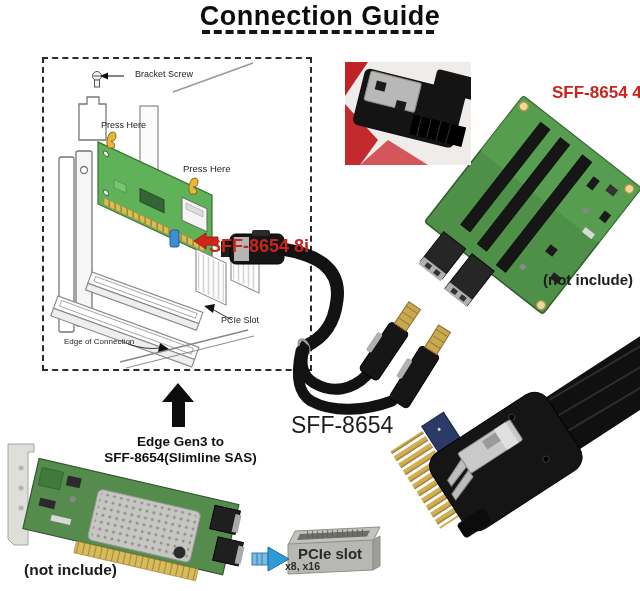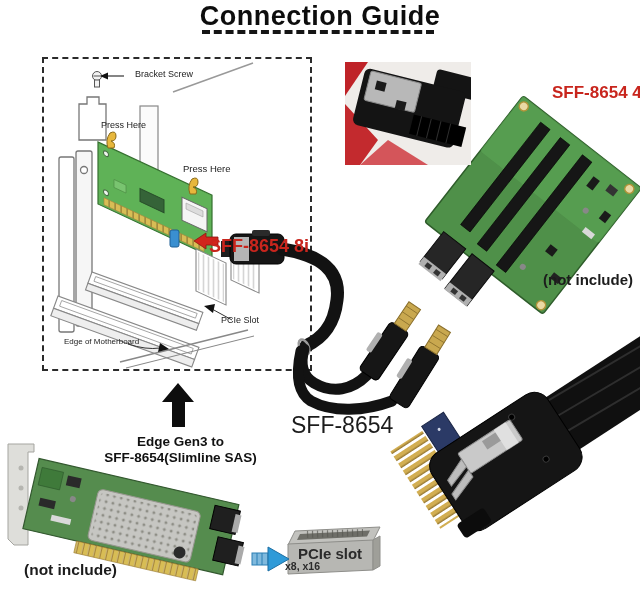--- a/index.html
+++ b/index.html
@@ -271,21 +271,21 @@
   </svg>
 
   <div class="lbl title">Connection Guide</div>
   <div class="title-underline"></div>
 
   <div class="lbl" style="left:135px;top:70px;font-size:9px;">Bracket Screw</div>
   <div class="lbl" style="left:101px;top:121px;font-size:9px;">Press Here</div>
   <div class="lbl" style="left:183px;top:164px;font-size:9.5px;">Press Here</div>
   <div class="lbl red" style="left:209px;top:201px;font-size:18px;margin-top:36px;">SFF-8654 8i</div>
   <div class="lbl" style="left:221px;top:316px;font-size:9px;">PCIe Slot</div>
-  <div class="lbl" style="left:64px;top:338px;font-size:8px;">Edge of Motherboard</div>
+  <div class="lbl" style="left:64px;top:338px;font-size:8px;">Edge of Connection</div>
 
   <div class="lbl red" style="left:552px;top:84px;font-size:17px;">SFF-8654 4i</div>
   <div class="lbl semibold" style="left:543px;top:272px;font-size:15px;">(not include)</div>
 
   <div class="lbl" style="left:291px;top:413px;font-size:23px;font-weight:500;">SFF-8654</div>
 
   <div class="caption">
     <div>Edge Gen3 to</div>
     <div>SFF-8654(Slimline SAS)</div>
   </div>

